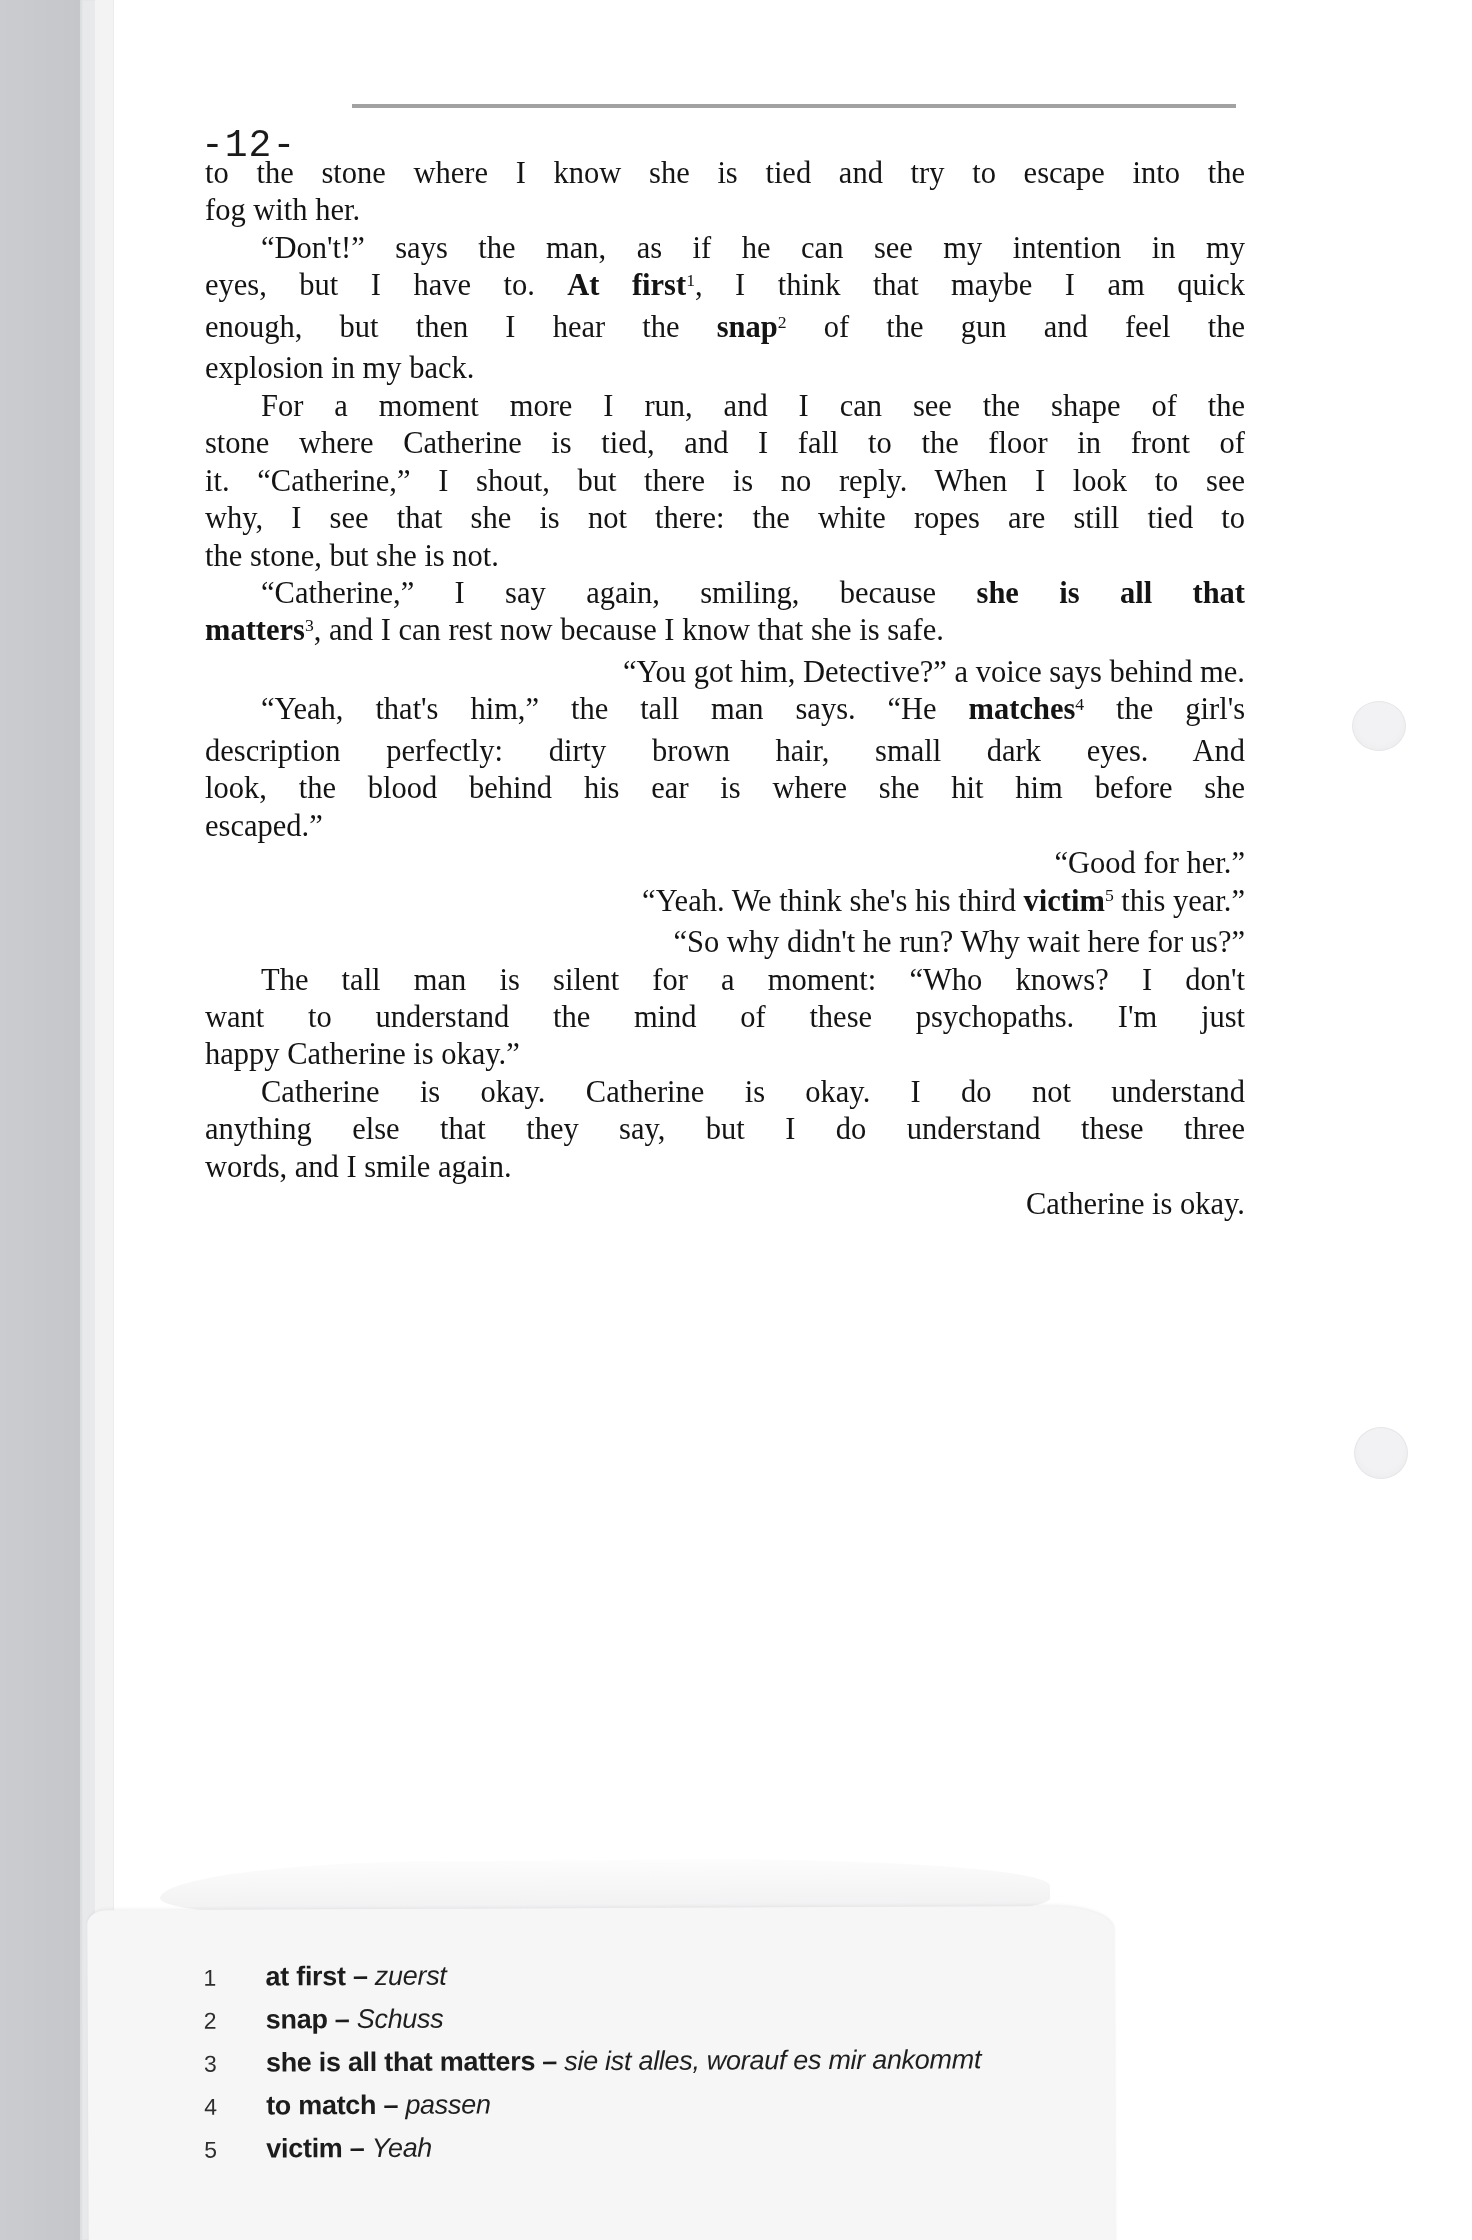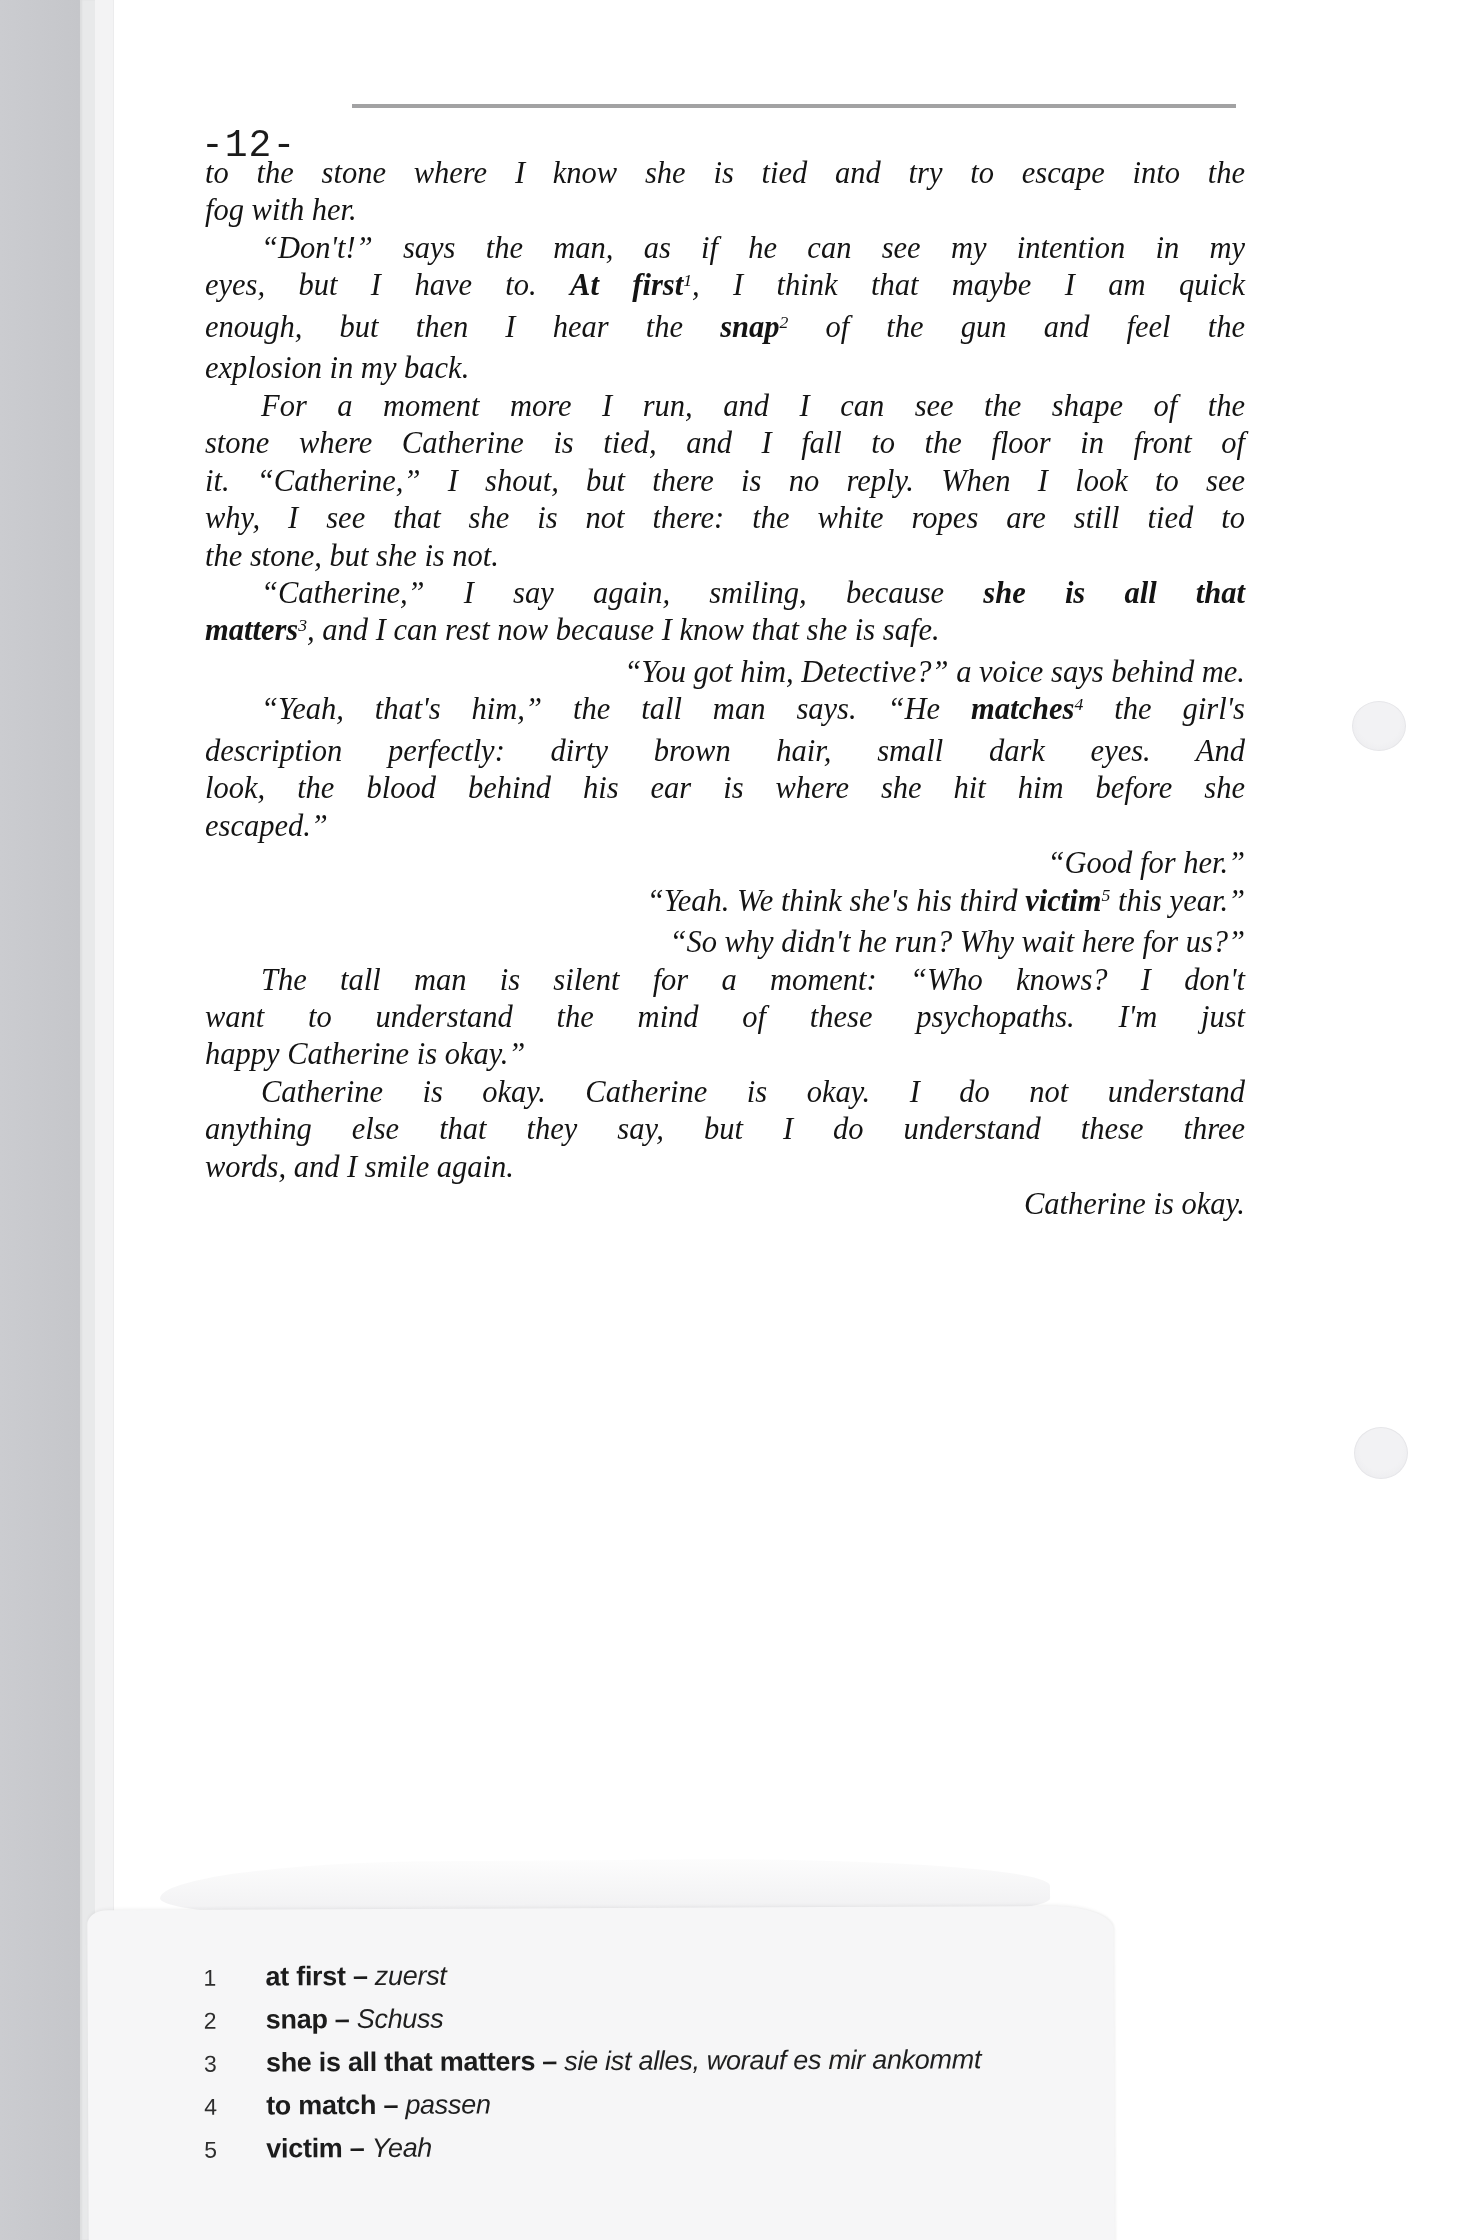--- a/index.html
+++ b/index.html
@@ -17,21 +17,21 @@
 
   
   .pagenum{position:absolute;left:201px;top:85px;
     font-family:Liberation Mono, monospace;font-size:38px;line-height:1;
     color:#1b1b1b;letter-spacing:1px;margin-top:42px;}
   .rule{position:absolute;left:352px;top:104px;width:884px;height:4px;background:#a2a2a3;}
 
   
   .body-text{position:absolute;left:205px;top:155px;width:1040px;
     font-size:30.5px;line-height:37.45px;color:#141414;}
-  .line{min-height:37.45px;font-style:italic;}
+  .line{min-height:37.45px;}
   .line.j{text-align:justify;text-align-last:justify;}
   .line.indent{text-indent:56px;text-align:right;}
   .line b{font-weight:bold;}
   .line sup{font-size:0.58em;vertical-align:baseline;position:relative;top:-0.52em;font-weight:normal;}
 
   
   .hole{position:absolute;border-radius:50%;
     background:radial-gradient(circle at 50% 42%, #f2f2f4 55%, #e9e9ec 100%);
     border:1px solid #e6e6e9;}
   .hole1{left:1352px;top:701px;width:52px;height:48px;}

